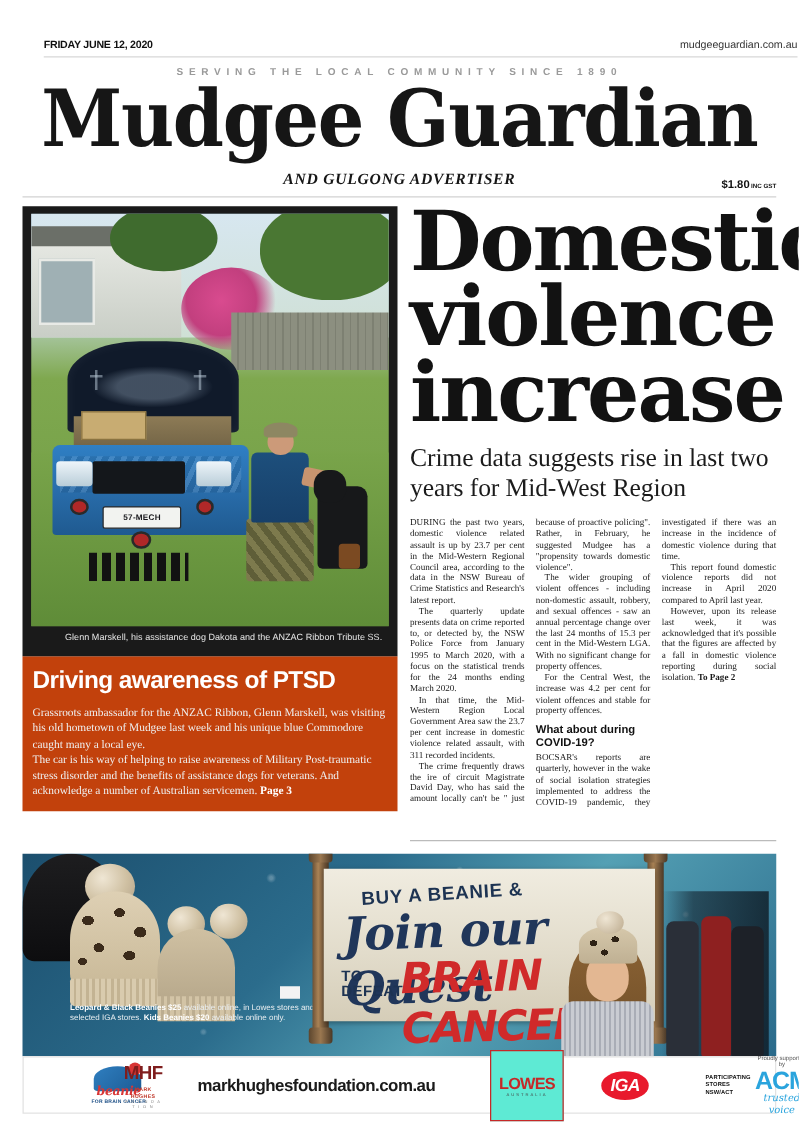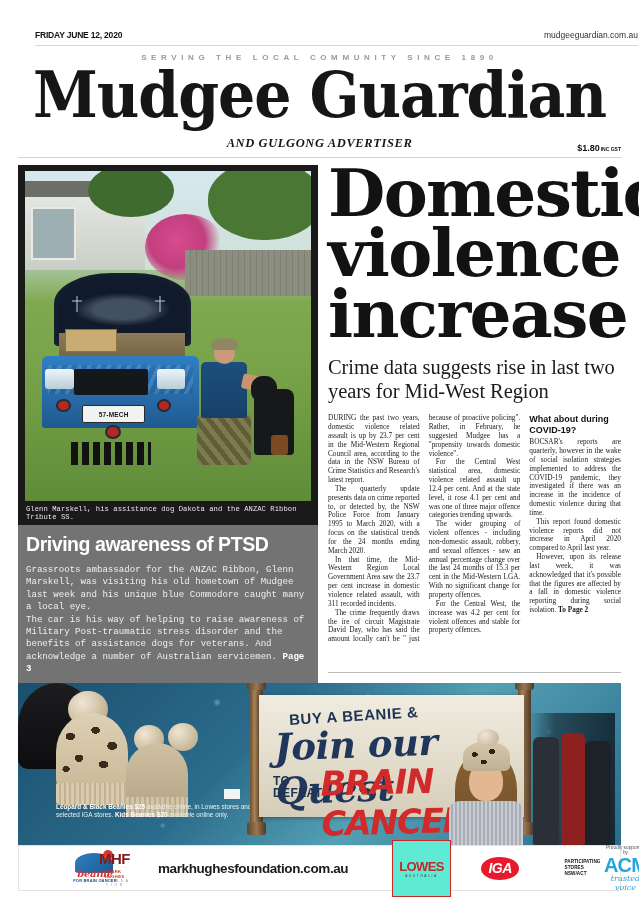--- a/index.html
+++ b/index.html
@@ -208,36 +208,36 @@
     position:absolute; left:79%; top:62%; width:9%; height:8%;
     background:#17181a; border-radius:45% 45% 40% 40%;
   }
   .ph-dog-tan {
     position:absolute; left:86%; top:80%; width:6%; height:6%;
     background:#7b4a22; border-radius:3px;
   }
 
   .photo-caption {
     width:286px; padding:4px 0 5px 1px;
-    font-family:Liberation Mono, monospace;
-    font-size:7.2px; color:#e6e6e6; letter-spacing:0.05px;
+    font-family:Liberation Sans, sans-serif;
+    font-size:7.2px; color:#e6e6e6; letter-spacing:0.05px;margin-left:26px;
   }
 
   
   .promo {
-    width:300px; background:#737373; color:#fff;
+    width:300px; background:#c2410c; color:#fff;
     padding:6px 8px 11px 8px;
   }
   .promo-head {
     font-family:"Liberation Sans", sans-serif;
     font-weight:bold; font-size:19.5px; letter-spacing:-0.45px;
     color:#ffffff; margin:2px 0 8px 0;
   }
   .promo-body p {
-    font-family:Liberation Mono, monospace;
+    font-family:Liberation Serif, serif;
     font-size:9.1px; line-height:12.4px; color:#efefef;
   }
   .promo-body .pg { font-weight:bold; color:#ffffff; }
 
   
   .story { position:absolute; left:328px; top:163px; width:293px; }
   .headline {
     font-family:"DejaVu Serif", serif;
     font-weight:bold;
     font-size:66px;
@@ -583,21 +583,20 @@
 
   <div class="story">
     <div class="headline">Domestic violence increase</div>
     <div class="subhead">Crime data suggests rise in last two years for Mid-West Region</div>
 
     <div class="cols">
       <p class="first">DURING the past two years, domestic violence related assault is up by 23.7 per cent in the Mid-Western Regional Council area, according to the data in the NSW Bureau of Crime Statistics and Research's latest report.</p>
       <p>The quarterly update presents data on crime reported to, or detected by, the NSW Police Force from January 1995 to March 2020, with a focus on the statistical trends for the 24 months ending March 2020.</p>
       <p>In that time, the Mid-Western Region Local Government Area saw the 23.7 per cent increase in domestic violence related assault, with 311 recorded incidents.</p>
       <p>The crime frequently draws the ire of circuit Magistrate David Day, who has said the amount locally can't be " just because of proactive policing". Rather, in February, he suggested Mudgee has a "propensity towards domestic violence".</p>
-      <p>For the Central West statistical area, domestic violence related assault up 12.4 per cent. And at the state level, it rose 4.1 per cent and was one of three major offence categories trending upwards.</p>
       <p>The wider grouping of violent offences - including non-domestic assault, robbery, and sexual offences - saw an annual percentage change over the last 24 months of 15.3 per cent in the Mid-Western LGA. With no significant change for property offences.</p>
       <p>For the Central West, the increase was 4.2 per cent for violent offences and stable for property offences.</p>
       <h3>What about during COVID-19?</h3>
       <p class="first">BOCSAR's reports are quarterly, however in the wake of social isolation strategies implemented to address the COVID-19 pandemic, they investigated if there was an increase in the incidence of domestic violence during that time.</p>
       <p>This report found domestic violence reports did not increase in April 2020 compared to April last year.</p>
       <p><span>However, upon its release last week, it was acknowledged that it's possible that the figures are affected by a fall in domestic violence reporting during social isolation.</span> <span class="tp">To Page 2</span></p>
     </div>
   </div>
   <div class="story-rule"></div>
 

